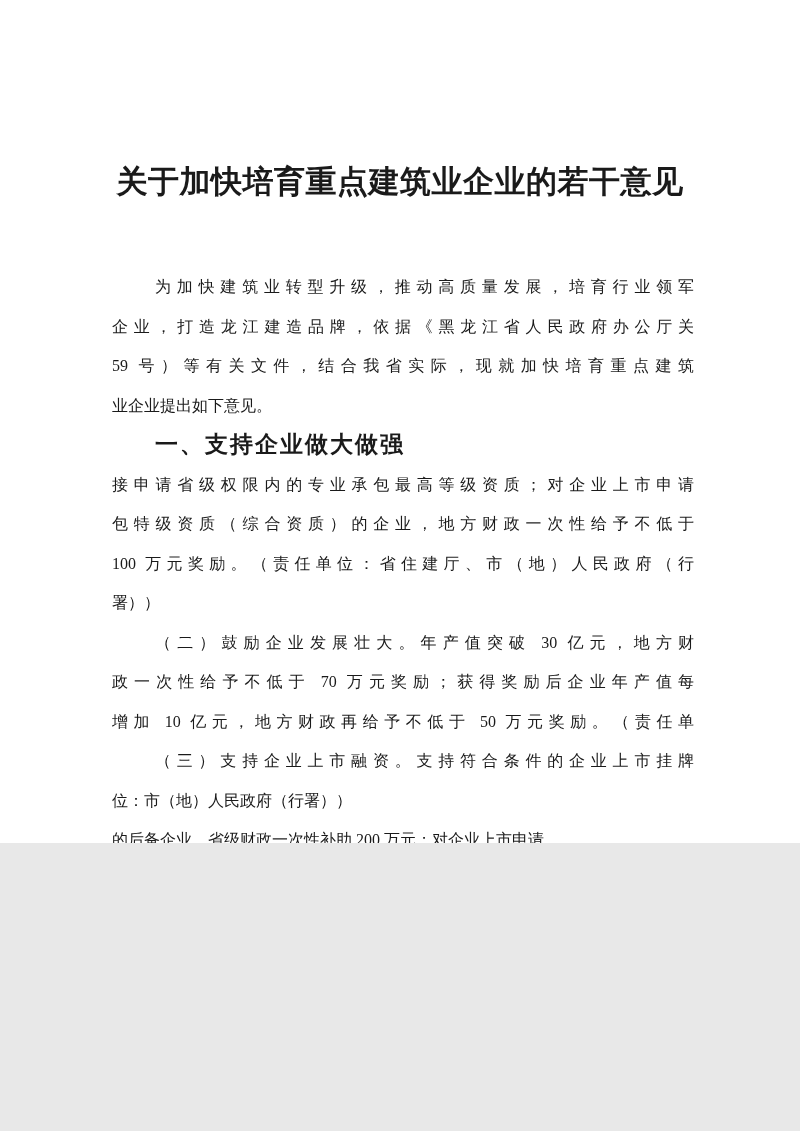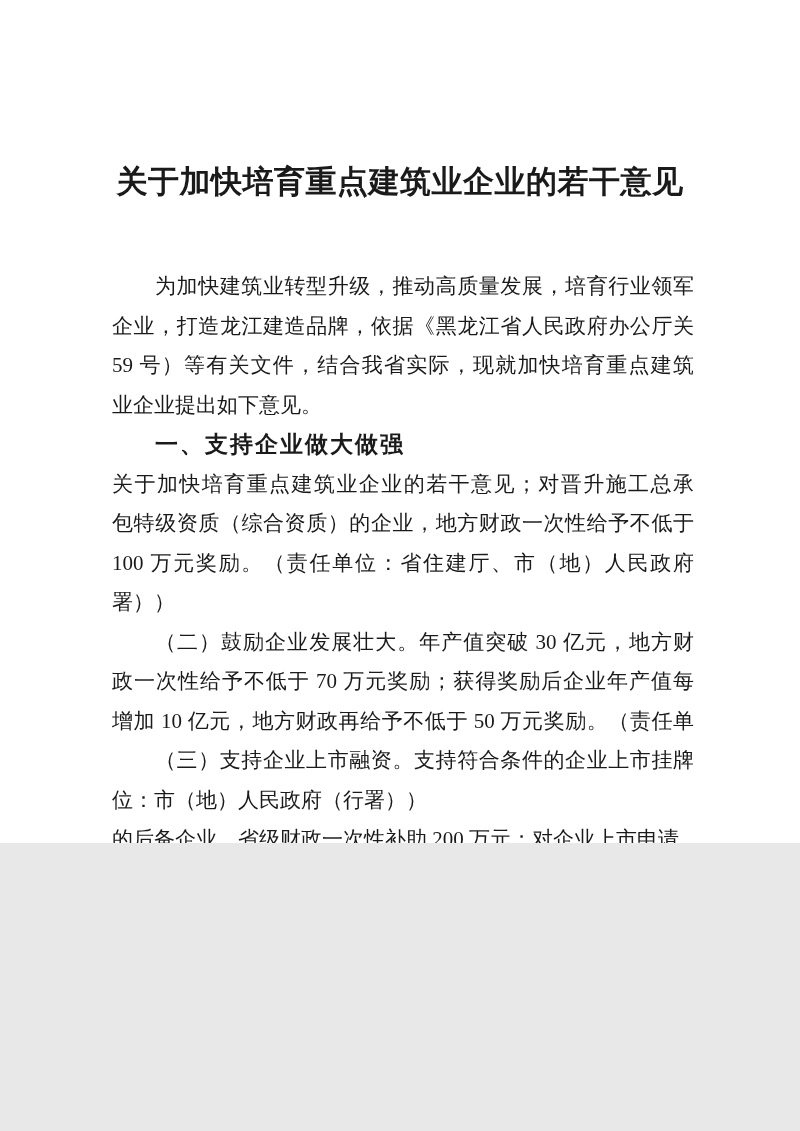--- a/index.html
+++ b/index.html
@@ -33,21 +33,21 @@
     position: absolute;
     top: 267px;
     left: 112px;
     width: 582px;
   }
   .line {
     box-sizing: border-box;
     width: 582px;
     height: 39.5px;
     line-height: 39.5px;
-    font-size: 21px;
+    font-size: 16px;
     text-align: justify;
     text-align-last: justify;
     overflow: hidden;
   }
   .line.last {
     text-align-last: left;
   }
   .line.indent {
     padding-left: 43px;
   }
@@ -74,21 +74,21 @@
 
 <div class="page">
   <div class="doc-title">关于加快培育重点建筑业企业的若干意见</div>
 
   <div class="doc-body">
       <div class="line body indent">为加快建筑业转型升级，推动高质量发展，培育行业领军</div>
       <div class="line body">企业，打造龙江建造品牌，依据《黑龙江省人民政府办公厅关</div>
       <div class="line body">59 号）等有关文件，结合我省实际，现就加快培育重点建筑</div>
       <div class="line body last">业企业提出如下意见。</div>
       <div class="line heading indent last">一、支持企业做大做强</div>
-      <div class="line body">关于加快培育重点建筑业企业的若干意见；对晋升施工总承</div>
+      <div class="line body">接申请省级权限内的专业承包最高等级资质；对企业上市申请</div>
       <div class="line body">包特级资质（综合资质）的企业，地方财政一次性给予不低于</div>
       <div class="line body">100 万元奖励。（责任单位：省住建厅、市（地）人民政府（行</div>
       <div class="line body last">署））</div>
       <div class="line body indent">（二）鼓励企业发展壮大。年产值突破 30 亿元，地方财</div>
       <div class="line body">政一次性给予不低于 70 万元奖励；获得奖励后企业年产值每</div>
       <div class="line body">增加 10 亿元，地方财政再给予不低于 50 万元奖励。（责任单</div>
       <div class="line body indent">（三）支持企业上市融资。支持符合条件的企业上市挂牌</div>
       <div class="line body last">位：市（地）人民政府（行署））</div>
       <div class="line body last">的后备企业，省级财政一次性补助 200 万元；对企业上市申请</div>
     </div>

